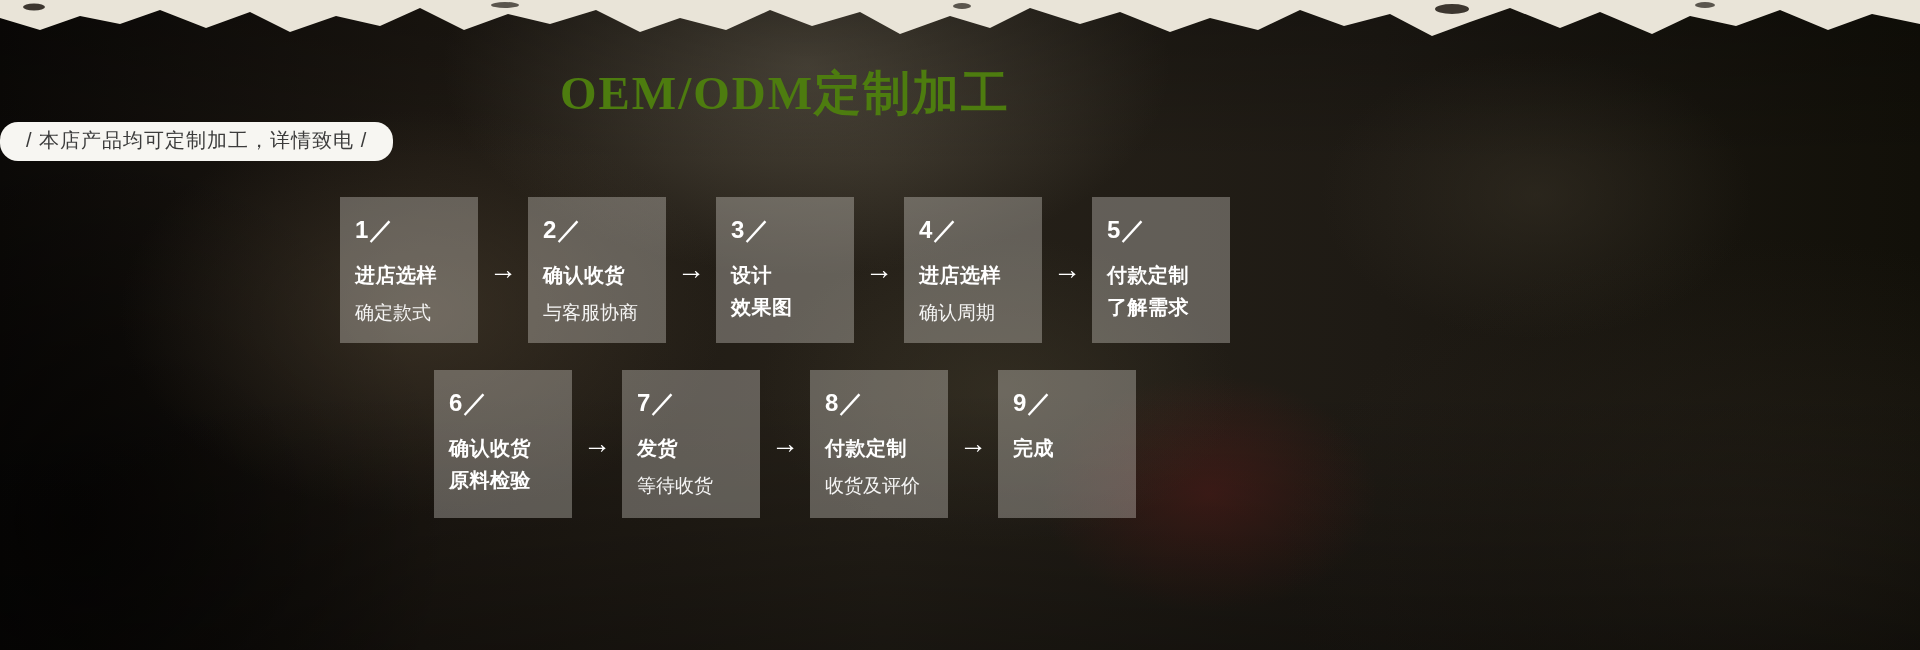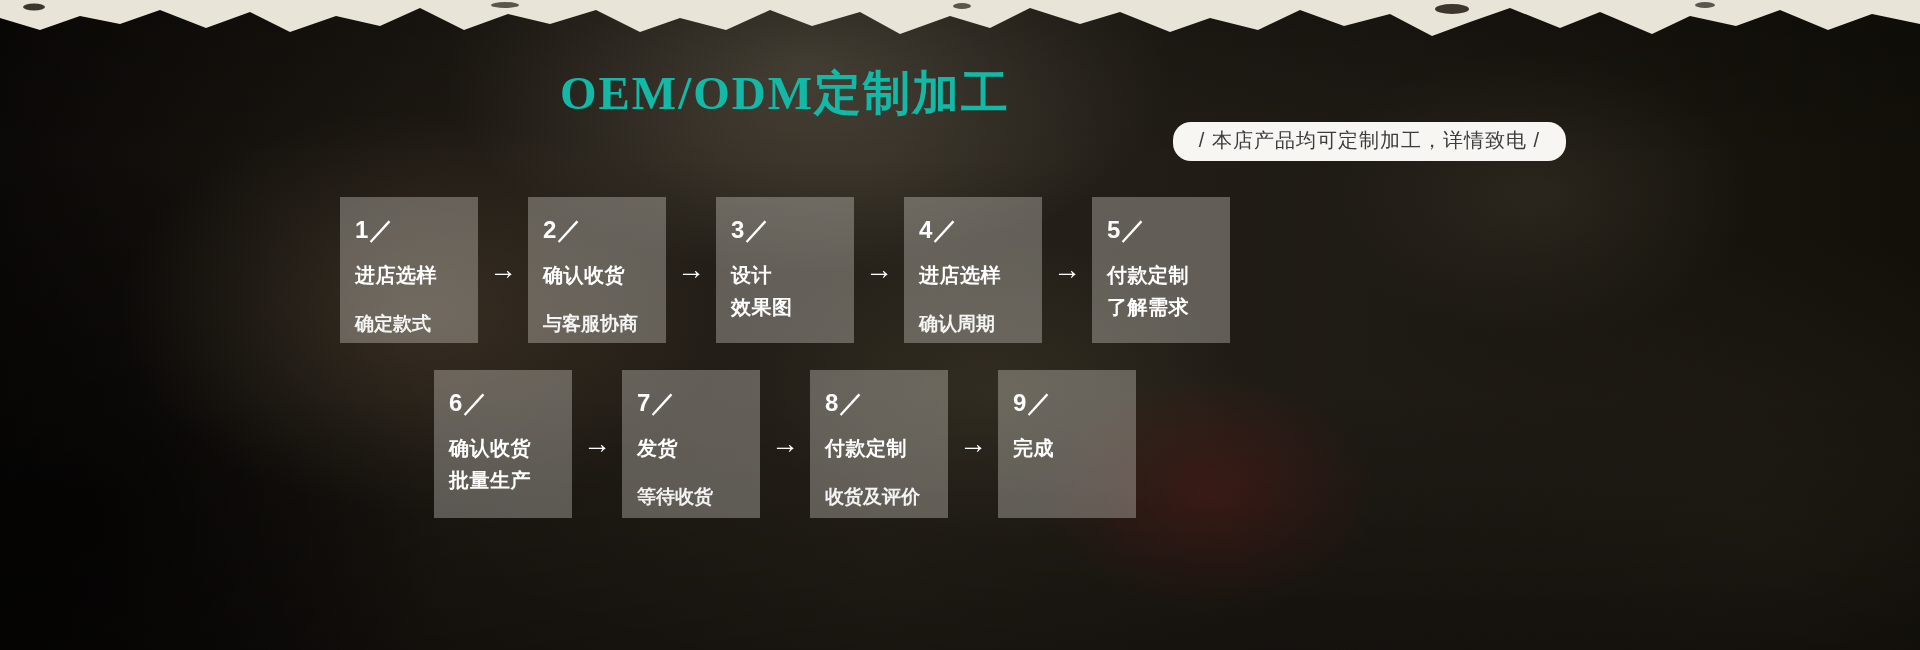--- a/index.html
+++ b/index.html
@@ -49,27 +49,27 @@
     text-align: center;
   }
   .title {
     position: absolute;
     top: 62px;
     left: 0; right: 0;
     font-family: "Liberation Serif", "DejaVu Serif", serif;
     font-weight: 700;
     font-size: 47px;
     letter-spacing: 2px;
-    color: #14b8a6;
+    color: #4d7c0f;
   }
   .pill {
     position: absolute;
     top: 122px;
-    left: 0; right: 4px;
-    text-align: right;
+    left: 0; right: 12px;
+    text-align: left;
   }
   .pill span {
     display: inline-block;
     background: #f7f6f2;
     color: #3c3c3c;
     font-size: 20px;
     letter-spacing: 1px;
     padding: 5px 26px 7px 26px;
     border-radius: 18px;
   }
@@ -97,23 +97,23 @@
   }
   .step .line {
     font-size: 20px;
     font-weight: 700;
     line-height: 1.6;
     letter-spacing: 0.5px;
     white-space: nowrap;
   }
   .step .sub {
     font-size: 19px;
-    font-weight: 700;
+    font-weight: 400;
     color: rgba(255,255,255,0.93);
-    margin-top: 20px;
+    margin-top: 9px;
     white-space: nowrap;
   }
   .arrow {
     width: 50px;
     display: flex;
     align-items: center;
     justify-content: center;
     color: #ffffff;
     font-size: 28px;
     font-weight: 700;
@@ -172,21 +172,21 @@
         <div class="num">5／</div>
         <div class="line">付款定制</div>
         <div class="line">了解需求</div>
       </div>
     </div>
 
     <div class="flow-row row-2">
       <div class="step">
         <div class="num">6／</div>
         <div class="line">确认收货</div>
-        <div class="line">批量生产</div>
+        <div class="line">原料检验</div>
       </div>
       <div class="arrow">→</div>
       <div class="step">
         <div class="num">7／</div>
         <div class="line">发货</div>
         <div class="sub">等待收货</div>
       </div>
       <div class="arrow">→</div>
       <div class="step">
         <div class="num">8／</div>

